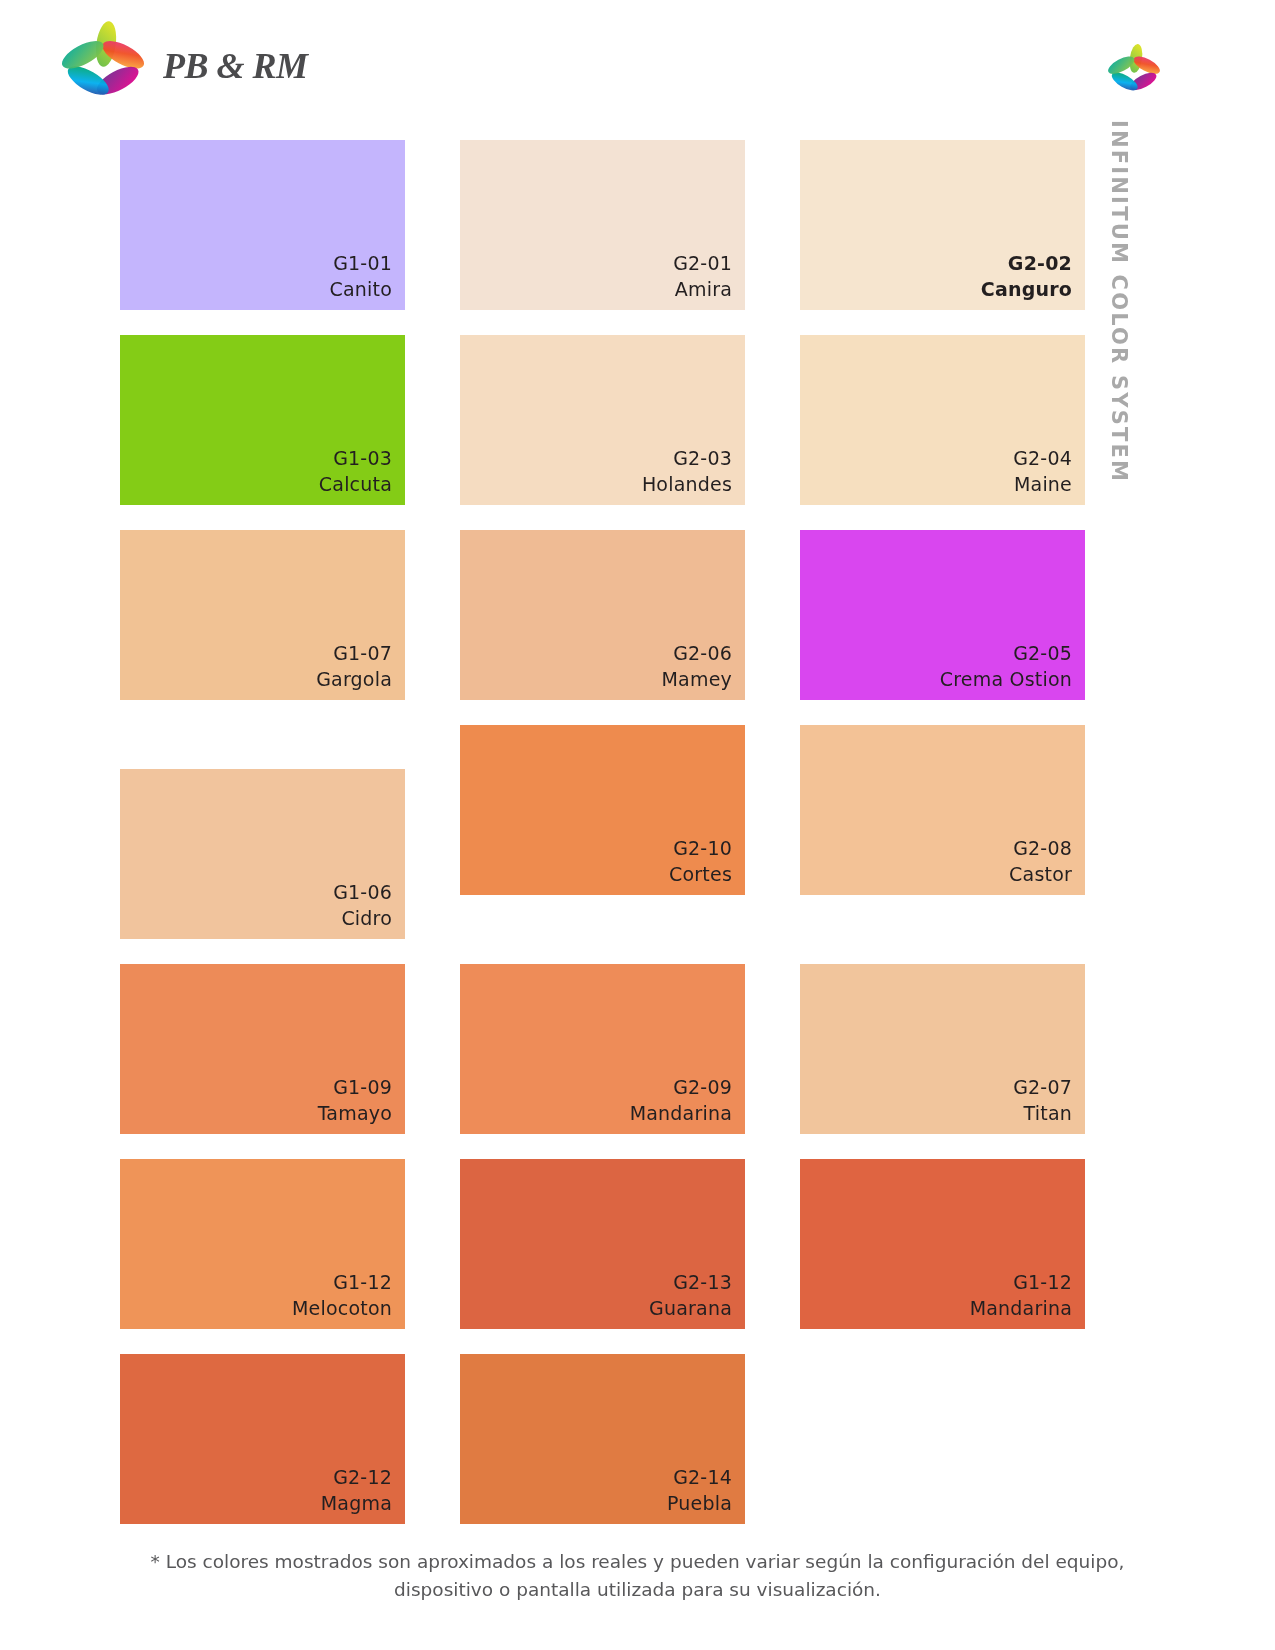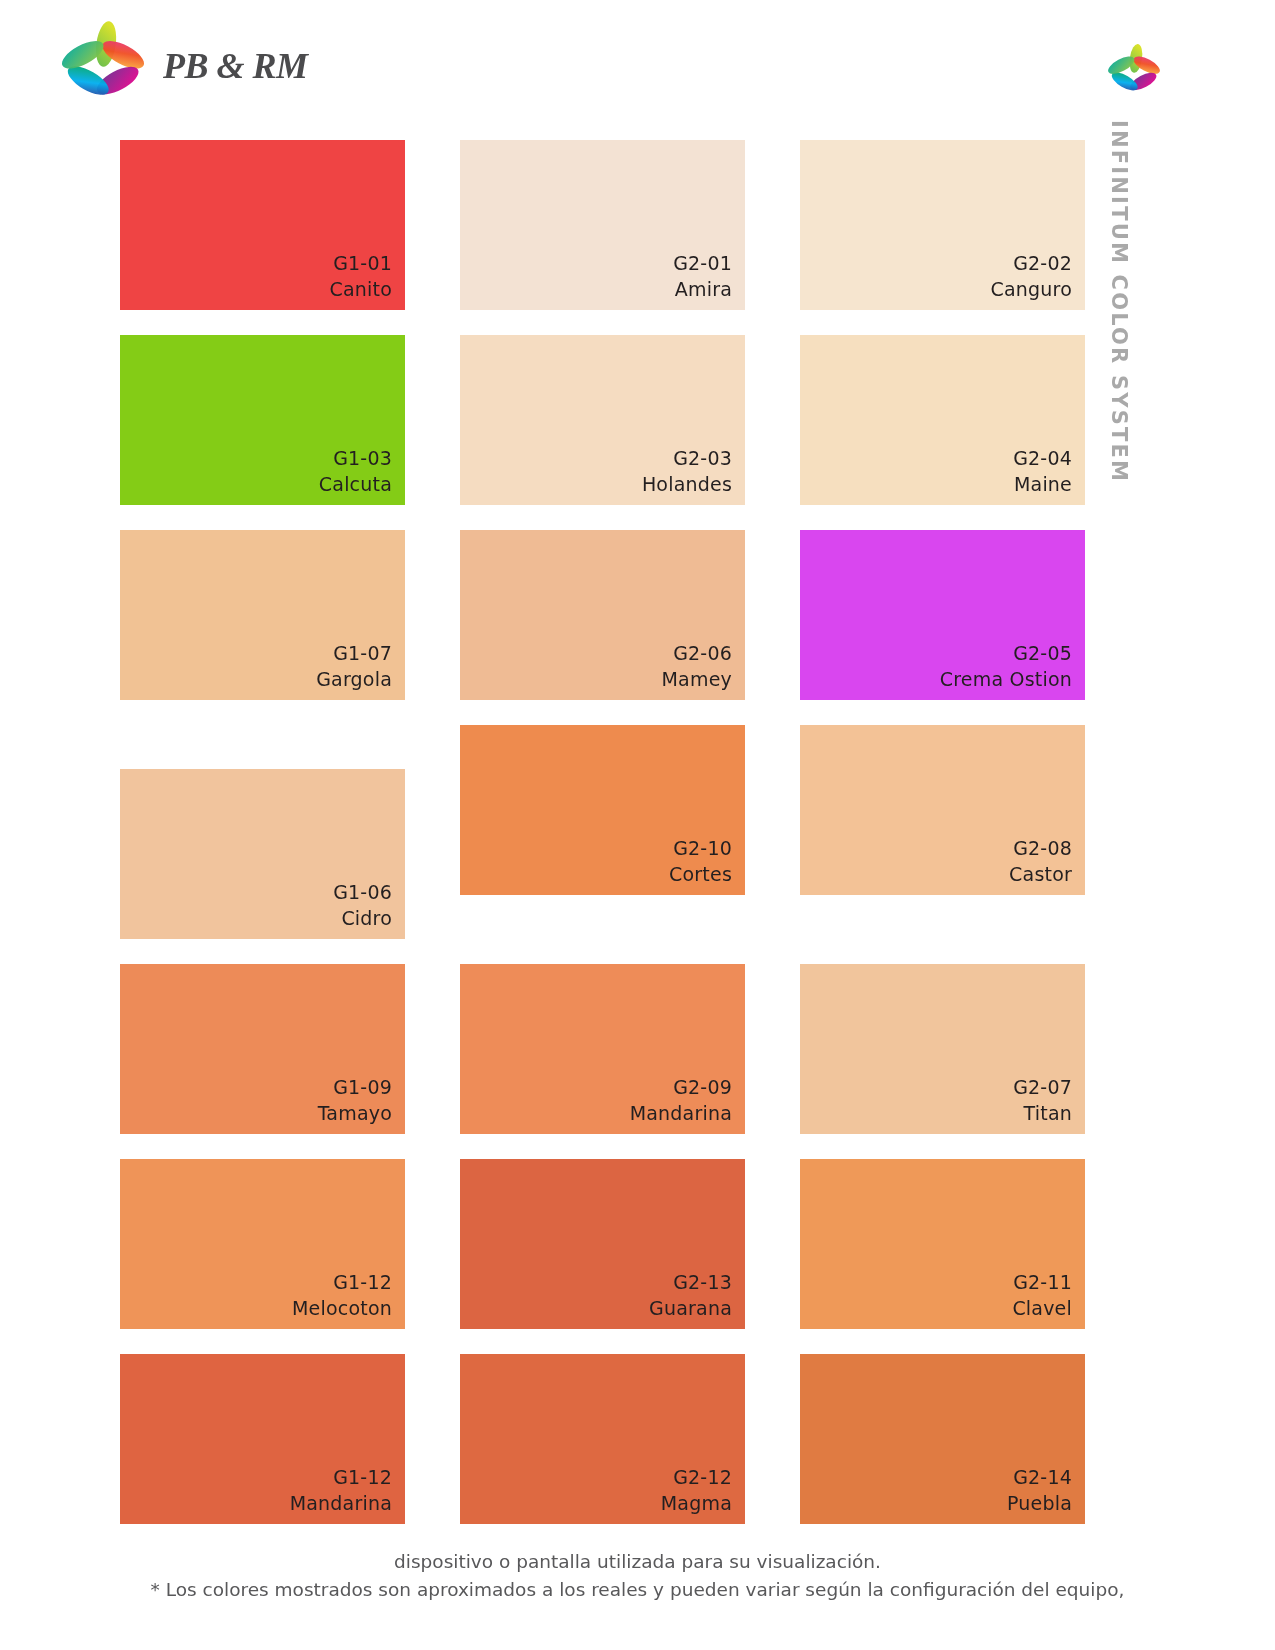--- a/index.html
+++ b/index.html
@@ -181,33 +181,33 @@
       </g>
     </svg>
   </span>
 </div>
 
 <div id="system-label">
   <span id="system-label-text">INFINITUM COLOR SYSTEM</span>
 </div>
 
 <div id="swatch-grid">
-    <div class="swatch" style="background: #ef4444; padding-left: 45px;">
+    <div class="swatch" style="background: #c4b5fd; padding-left: 45px;">
       <div class="swatch-labels">
         <span class="swatch-code">G1-01</span>
         <span class="swatch-name">Canito</span>
       </div>
     </div>
     <div class="swatch" style="background: rgb(243, 226, 211);">
       <div class="swatch-labels">
         <span class="swatch-code">G2-01</span>
         <span class="swatch-name">Amira</span>
       </div>
     </div>
-    <div class="swatch" style="background: rgb(246, 229, 207);">
+    <div class="swatch" style="background: rgb(246, 229, 207); font-weight: bold;">
       <div class="swatch-labels">
         <span class="swatch-code">G2-02</span>
         <span class="swatch-name">Canguro</span>
       </div>
     </div>
     <div class="swatch" style="background: #84cc16;">
       <div class="swatch-labels">
         <span class="swatch-code">G1-03</span>
         <span class="swatch-name">Calcuta</span>
       </div>
@@ -283,26 +283,20 @@
         <span class="swatch-code">G1-12</span>
         <span class="swatch-name">Melocoton</span>
       </div>
     </div>
     <div class="swatch" style="background: rgb(220, 101, 66);">
       <div class="swatch-labels">
         <span class="swatch-code">G2-13</span>
         <span class="swatch-name">Guarana</span>
       </div>
     </div>
-    <div class="swatch" style="background: rgb(239, 153, 88);">
-      <div class="swatch-labels">
-        <span class="swatch-code">G2-11</span>
-        <span class="swatch-name">Clavel</span>
-      </div>
-    </div>
     <div class="swatch" style="background: rgb(223, 100, 65);">
       <div class="swatch-labels">
         <span class="swatch-code">G1-12</span>
         <span class="swatch-name">Mandarina</span>
       </div>
     </div>
     <div class="swatch" style="background: rgb(222, 105, 65);">
       <div class="swatch-labels">
         <span class="swatch-code">G2-12</span>
         <span class="swatch-name">Magma</span>
@@ -310,15 +304,15 @@
     </div>
     <div class="swatch" style="background: rgb(224, 123, 66);">
       <div class="swatch-labels">
         <span class="swatch-code">G2-14</span>
         <span class="swatch-name">Puebla</span>
       </div>
     </div>
   </div>
 
 <div id="footer-note">
+  <span class="line">*  Los colores mostrados son aproximados a los reales y pueden variar según la configuración del equipo,</span>
   <span class="line">dispositivo o pantalla utilizada para su visualización.</span>
-  <span class="line">*  Los colores mostrados son aproximados a los reales y pueden variar según la configuración del equipo,</span>
 </div>
 
 </body></html>

